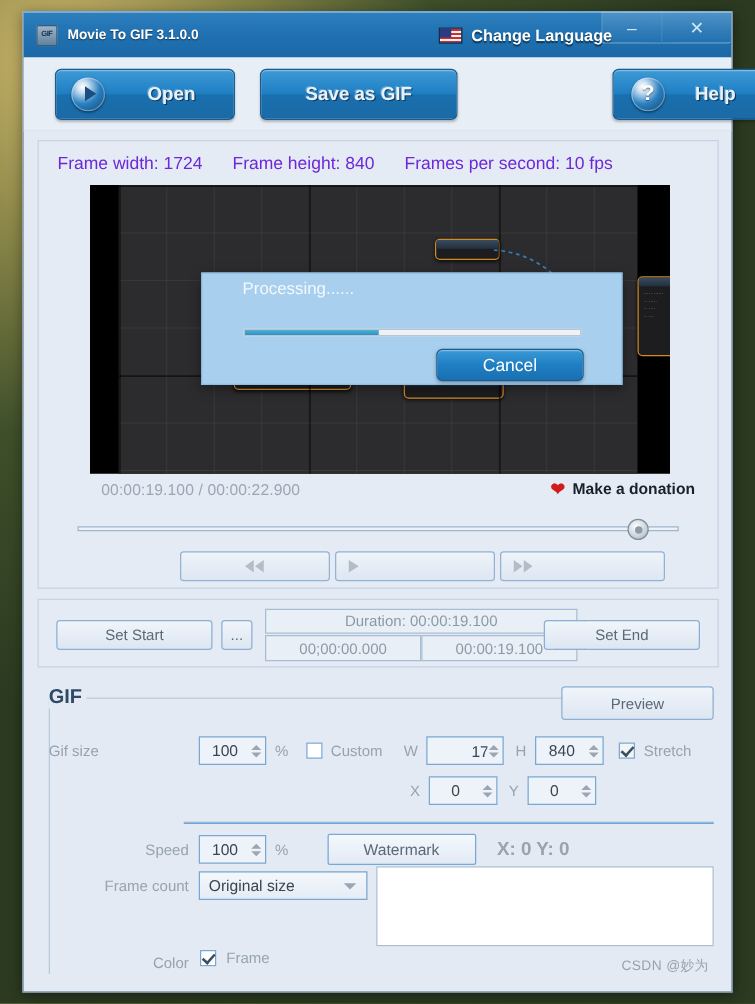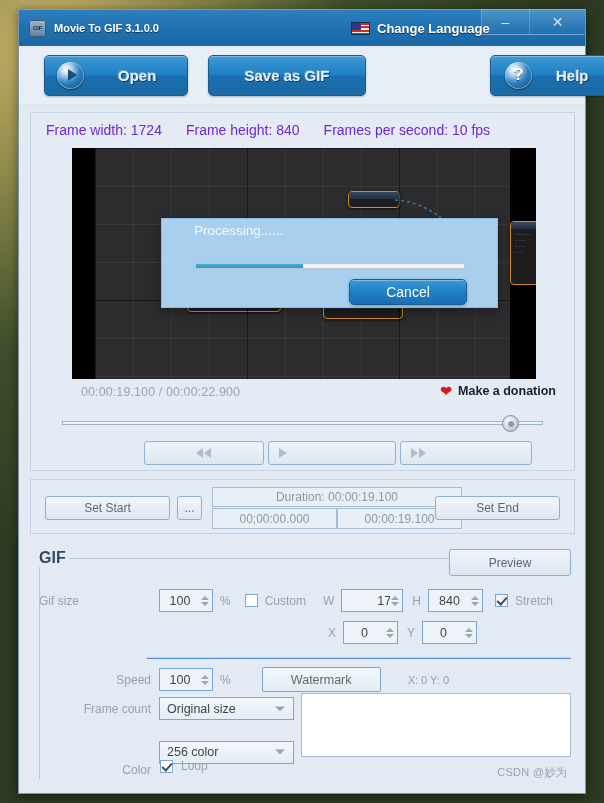--- a/index.html
+++ b/index.html
@@ -243,21 +243,21 @@
   .combo .cav{
     position:absolute;right:8px;top:50%;transform:translateY(-50%);
     width:0;height:0;border-left:5px solid transparent;border-right:5px solid transparent;
     border-top:5px solid #9aa6b3;
   }
   .wm-btn{
     width:119px;height:25px;border:1px solid #7aa7d4;border-radius:2px;box-sizing:border-box;
     background:linear-gradient(180deg,#f4f8fc,#e2eaf4);
     color:#5b6977;font-size:12.5px;display:flex;align-items:center;justify-content:center;
   }
-  .wm-xy{color:#97a3b0;font-size:11px;margin-left:27px;}
+  .wm-xy{color:#97a3b0;font-size:15px;margin-left:17px;font-weight:bold;}
   .wm-box{
     position:absolute;left:262px;top:144px;right:0;height:64px;
     border:1px solid #a9bdd2;background:#fff;box-sizing:border-box;
   }
   
   .dlg{
     position:absolute;left:141px;top:208px;width:337px;height:90px;
     background:#a8cfee;border:1px solid #8fbde3;box-sizing:border-box;
     box-shadow:0 3px 9px rgba(0,0,0,.35);
   }
@@ -499,30 +499,26 @@
     <div class="row-d">
       <span class="lbl-g" style="width:112px;text-align:right;">Frame count</span>
       <div class="combo" style="width:135px;margin-left:8px;">
         <span>Original size</span>
         <span class="cav"></span>
       </div>
     </div>
 
     <div class="row-e">
       <span class="lbl-g" style="width:112px;text-align:right;margin-top:36px;">Color</span>
-      <div class="combo" style="width:135px;margin-left:8px;">
-        <span>256 color</span>
-        <span class="cav"></span>
-      </div>
     </div>
 
     <div class="row-f">
       <span style="width:112px;"></span>
       <div class="chk on" style="margin-left:9px;"></div>
-      <span class="lbl-g" style="margin-left:8px;">Loop</span>
+      <span class="lbl-g" style="margin-left:8px;">Frame</span>
     </div>
 
     <div class="wm-box"></div>
   </div>
 
   <div class="csdn">CSDN @妙为</div>
 
 </div>
 
 </body></html>

